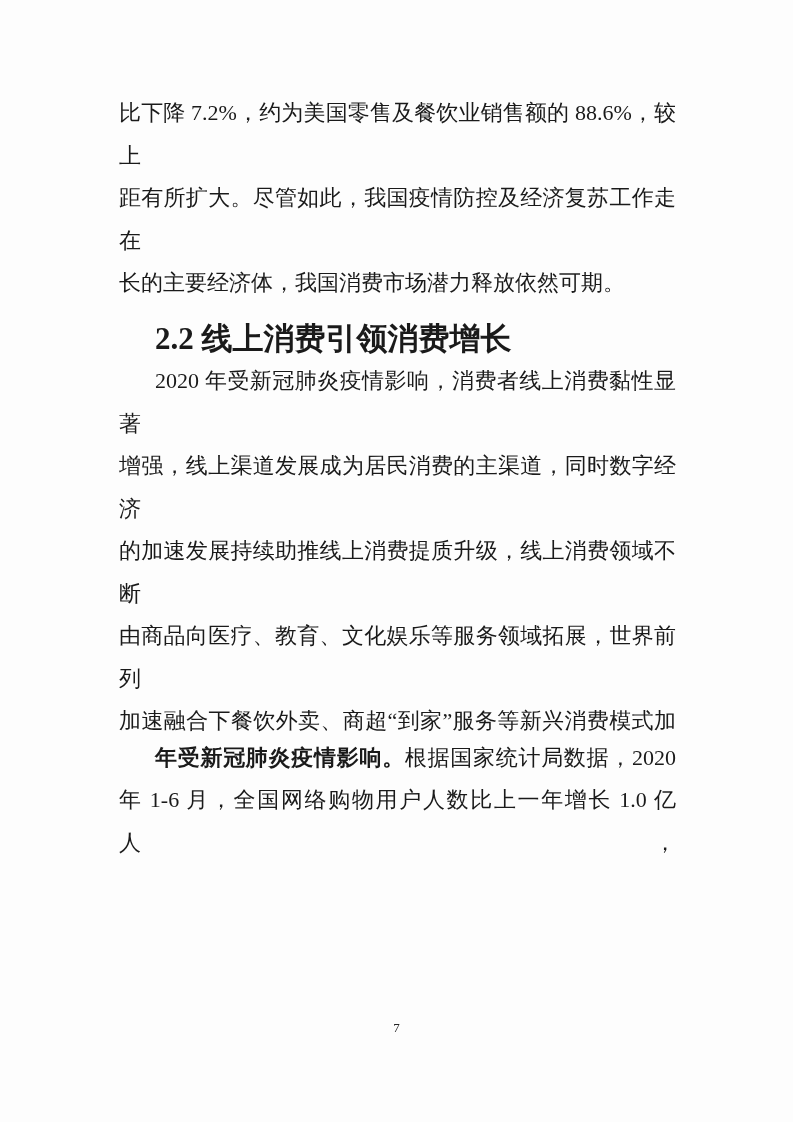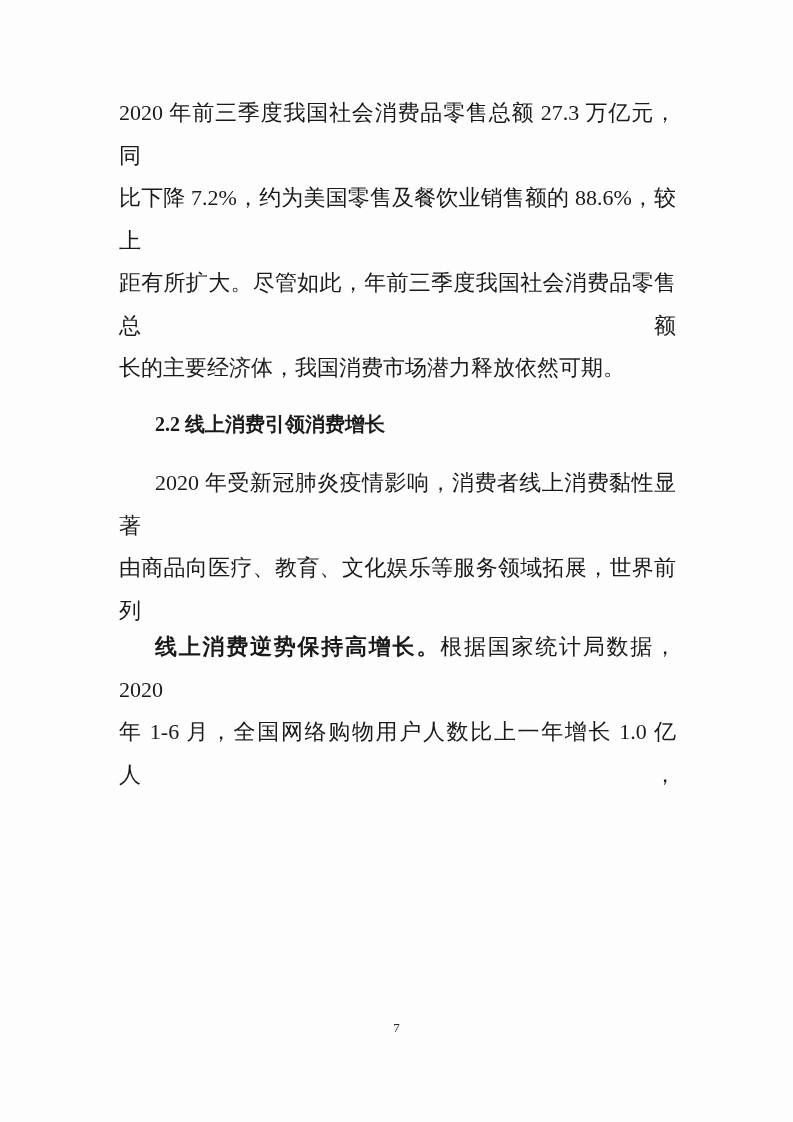--- a/index.html
+++ b/index.html
@@ -43,28 +43,27 @@
   }
   .indent {
     text-indent: 36px;
   }
   .lead-bold {
     font-weight: bold;
   }
   .section-heading {
     margin: 13px 0 0 0;
     padding: 0;
-    font-size: 20px;
+    font-size: 31px;
     line-height: 42.5px;
     font-weight: bold;
     text-indent: 36px;
     text-align: left;
   }
   .para-2 {
-    margin-top: 17px;
   }
   .para-3 {
     margin-top: -6px;
   }
   .page-footer {
     position: absolute;
     left: 0;
     top: 1020px;
     width: 793px;
     text-align: center;
@@ -72,36 +71,38 @@
     color: #222;
   }
 </style>
 </head>
 <body>
 
 <div class="page">
   <div class="text-block">
 
     <div class="para para-1">
-      <div class="line">2020 年前三季度我国社会消费品零售总额 27.3 万亿元，同</div>
       <div class="line">比下降 7.2%，约为美国零售及餐饮业销售额的 88.6%，较上</div>
-      <div class="line">距有所扩大。尽管如此，年前三季度我国社会消费品零售总额</div>
+      <div class="line">距有所扩大。尽管如此，我国疫情防控及经济复苏工作走在</div>
       <div class="line para-end">长的主要经济体，我国消费市场潜力释放依然可期。</div>
     </div>
 
     <h2 class="section-heading">2.2 线上消费引领消费增长</h2>
 
     <div class="para para-2">
       <div class="line indent">2020 年受新冠肺炎疫情影响，消费者线上消费黏性显著</div>
+      <div class="line">增强，线上渠道发展成为居民消费的主渠道，同时数字经济</div>
+      <div class="line">的加速发展持续助推线上消费提质升级，线上消费领域不断</div>
       <div class="line">由商品向医疗、教育、文化娱乐等服务领域拓展，世界前列</div>
+      <div class="line">加速融合下餐饮外卖、商超“到家”服务等新兴消费模式加</div>
     </div>
 
     <div class="para para-3">
       <div class="line indent">
-        <span class="lead-bold">线上消费逆势保持高增长。</span><span>根据国家统计局数据，2020</span>
+        <span class="lead-bold">年受新冠肺炎疫情影响。</span><span>根据国家统计局数据，2020</span>
       </div>
       <div class="line">年 1-6 月，全国网络购物用户人数比上一年增长 1.0 亿人，</div>
 
     </div>
 
   </div>
 
   <div class="page-footer">7</div>
 </div>
 

